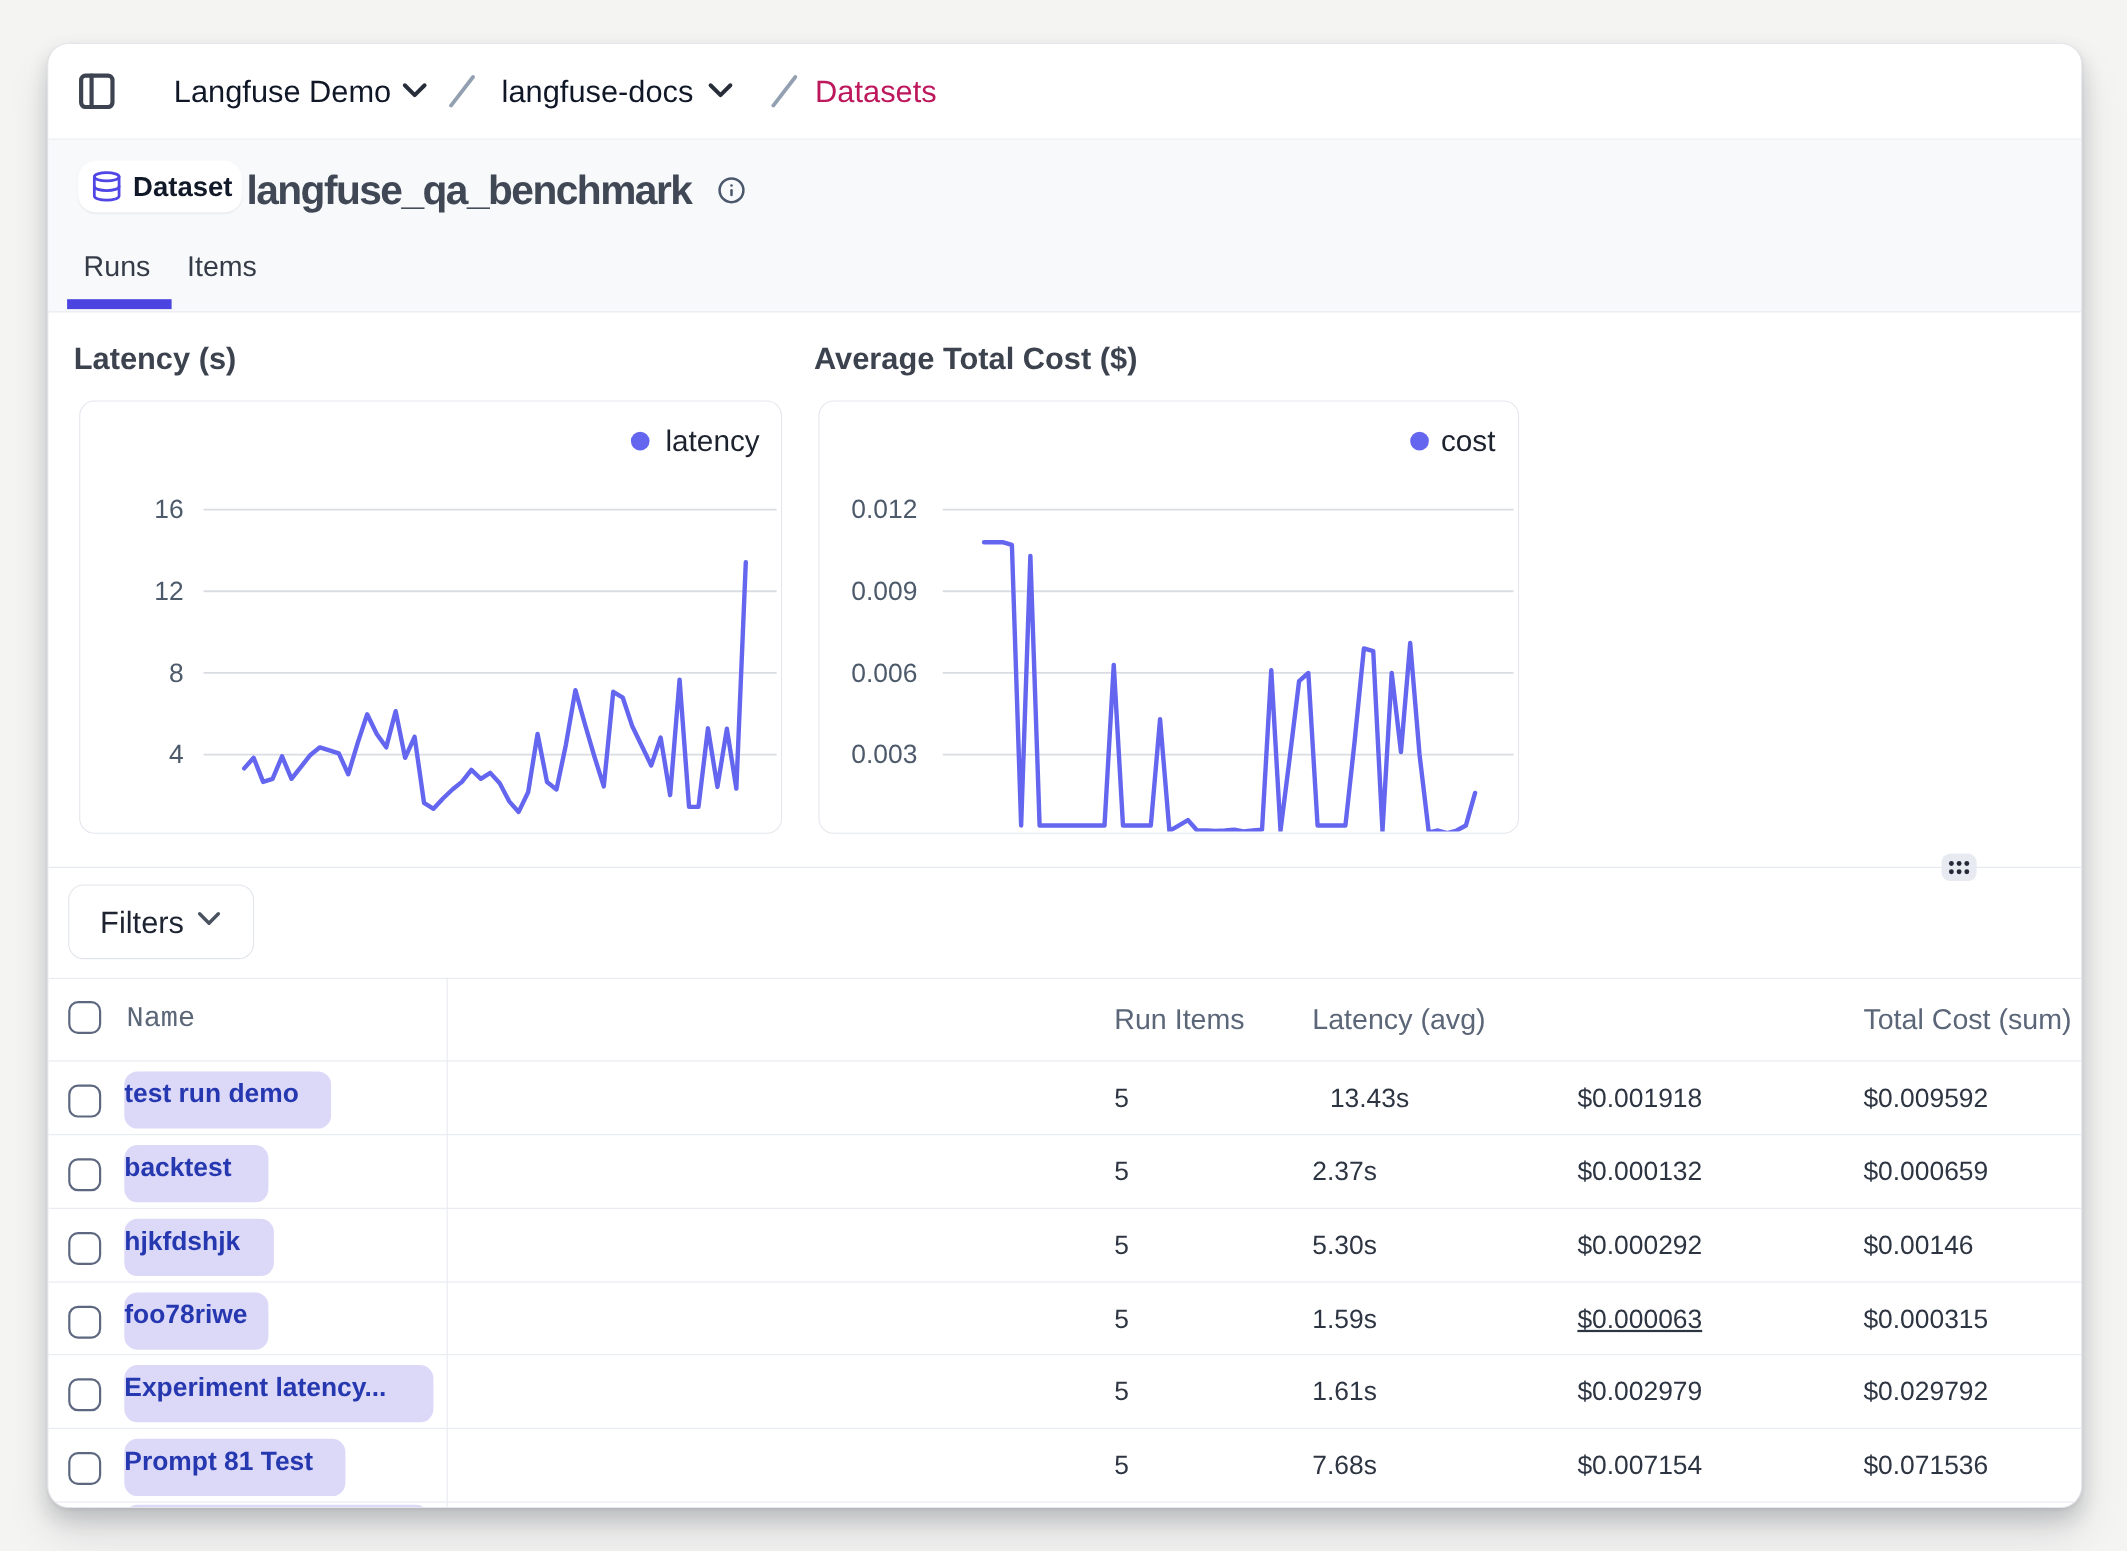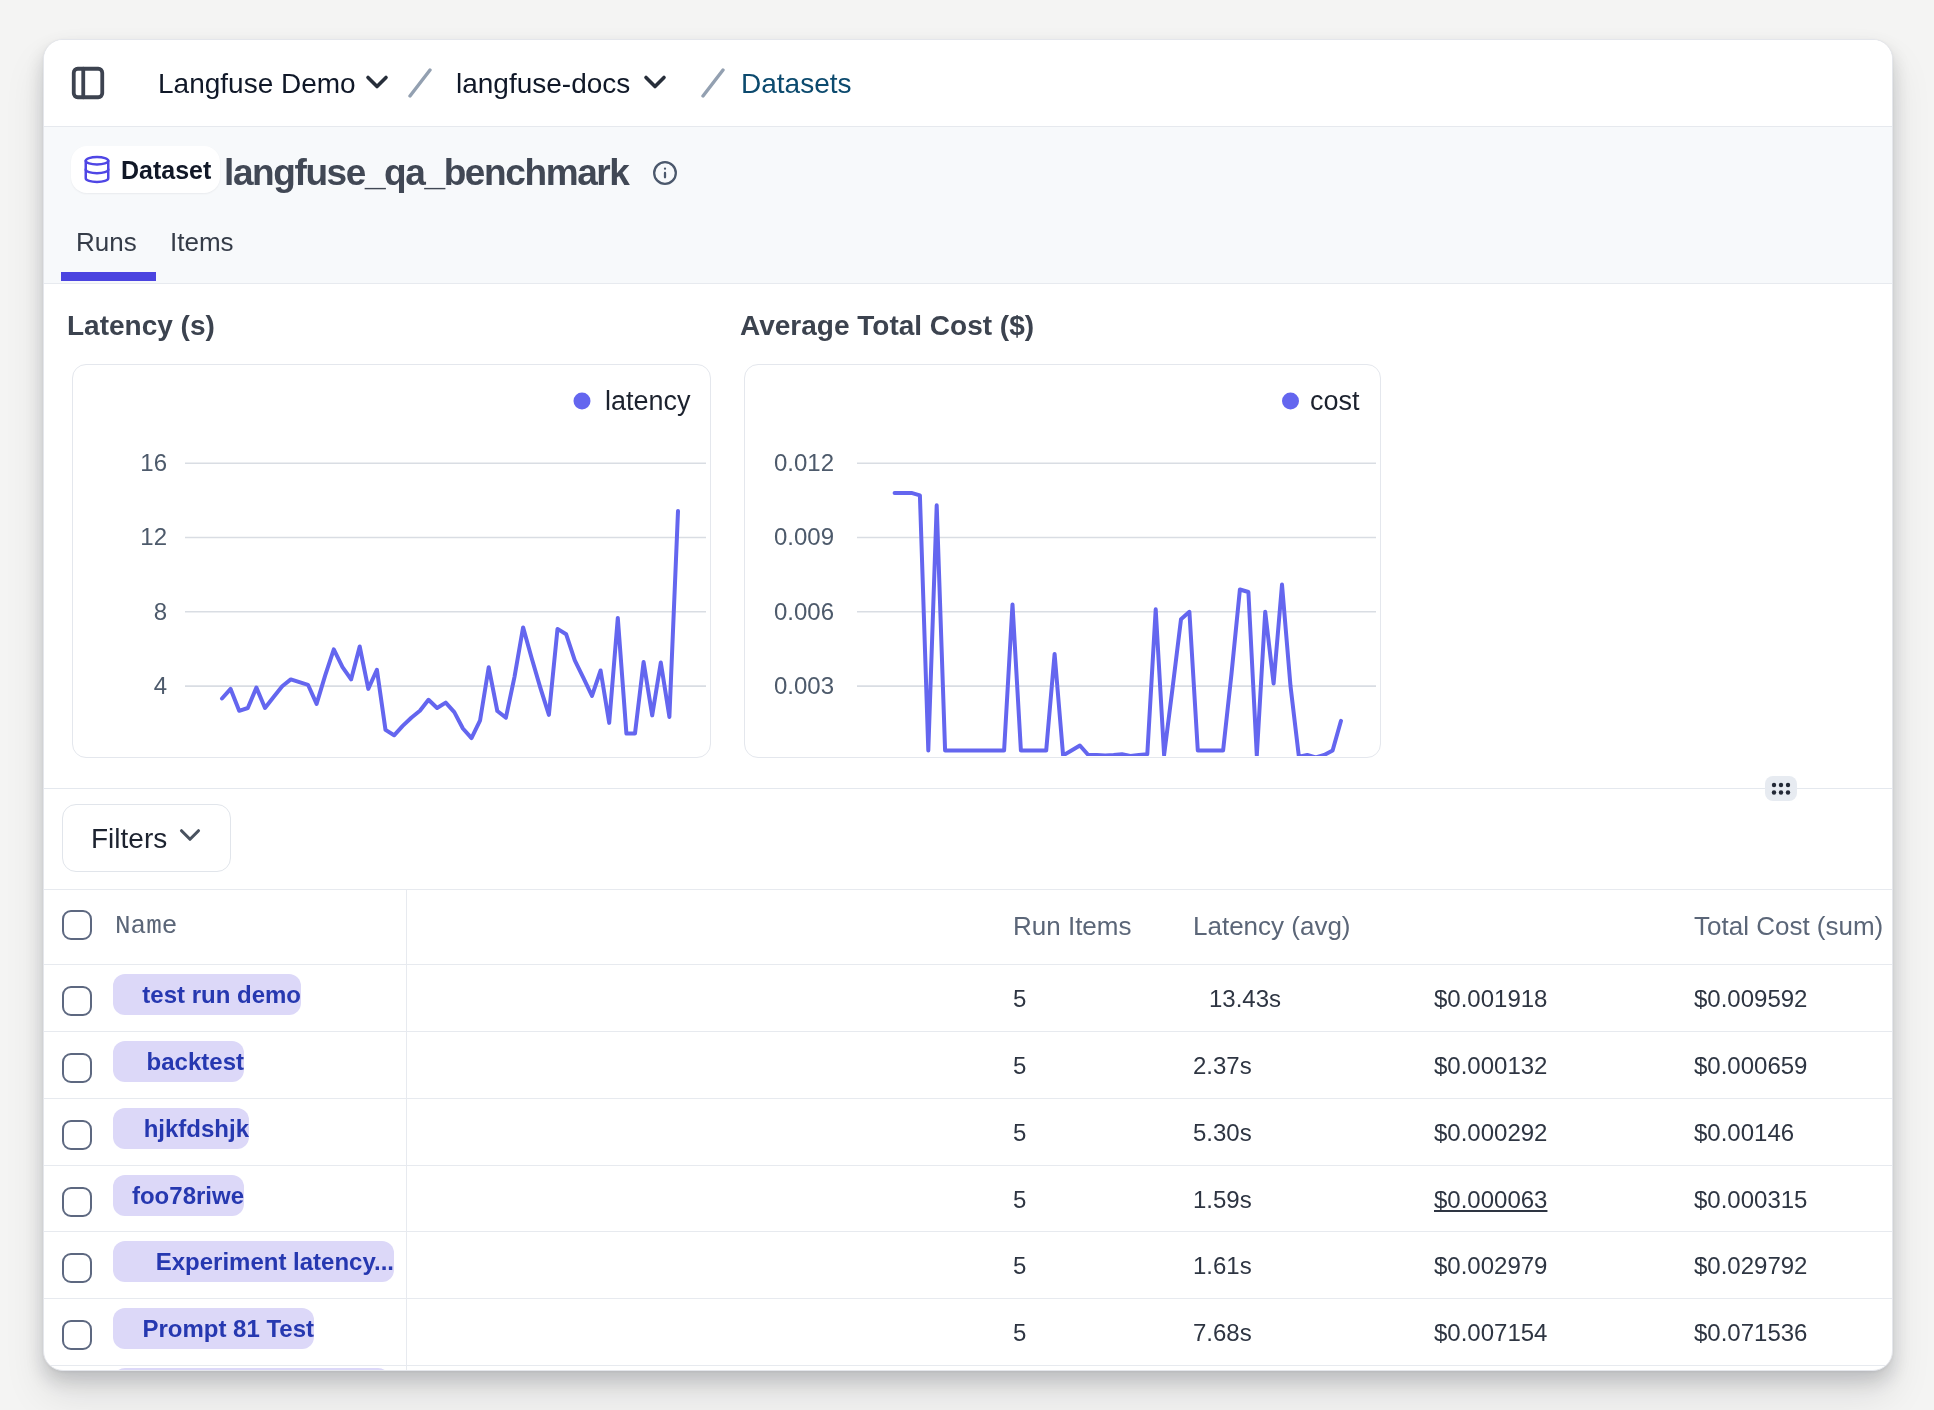--- a/index.html
+++ b/index.html
@@ -30,22 +30,22 @@
 .fbtn { position:absolute; left:18px; top:764px; width:169px; height:68px;
   border:1.5px solid #e1e5eb; border-radius:14px; background:#fff;
   font-size:28px; font-weight:500; color:#1d2330; }
 .fbtn span { position:absolute; left:28px; top:18px; }
 .th { position:absolute; top:849px; height:75px; line-height:75px; font-size:26px;
   font-weight:500; color:#5b6678; }
 .cb { position:absolute; width:30px; height:30px; border:2.5px solid #5d6880;
   border-radius:9px; background:#fff; }
 .vline { position:absolute; left:362px; top:849px; width:1px; height:483px; background:#e7eaef; }
 .row { position:absolute; left:0; width:100%; border-top:1px solid #e7eaef; }
-.badge { position:absolute; top:9px; height:41px; border-radius:12px; background:#dcd8f8;
-  color:#2638b0; font-size:24px; font-weight:700; text-align:right; line-height:41px;
+.badge { position:absolute; top:9px; height:52px; border-radius:12px; background:#dcd8f8;
+  color:#2638b0; font-size:24px; font-weight:700; text-align:left; line-height:41px;
   overflow:hidden; white-space:nowrap; }
 .cell { position:absolute; top:0; height:67px; line-height:67px; font-size:24px; color:#2e3542; }
 svg text { font-family:"Liberation Sans", sans-serif; }
 </style></head>
 <body>
 <div class="card">
   <div class="topbar">
     <svg class="abs" style="left:25px;top:24px;" width="38" height="38" viewBox="0 0 24 24" fill="none" stroke="#3d4350" stroke-width="2.4" stroke-linecap="round" stroke-linejoin="round">
       <rect x="3" y="3" width="18" height="18" rx="2.5"></rect>
         <path d="M9 3v18"></path>
@@ -57,21 +57,21 @@
     <svg class="abs" style="left:363px;top:28px;" width="26" height="30" viewBox="0 0 26 30">
       <line x1="3" y1="28" x2="23" y2="2" stroke="#93a0b1" stroke-width="3.4" stroke-linecap="round"></line>
       </svg>
     <div class="crumb" style="left:412px;font-weight:500;">langfuse-docs</div>
     <svg class="abs" style="left:593px;top:24px;" width="36" height="36" viewBox="0 0 24 24" fill="none" stroke="#272e3a" stroke-width="2.4" stroke-linecap="round" stroke-linejoin="round">
       <path d="m6 9 6 6 6-6"></path>
       </svg>
     <svg class="abs" style="left:656px;top:28px;" width="26" height="30" viewBox="0 0 26 30">
       <line x1="3" y1="28" x2="23" y2="2" stroke="#93a0b1" stroke-width="3.4" stroke-linecap="round"></line>
       </svg>
-    <div class="crumb" style="left:697px;color:#0c4a6e;">Datasets</div>
+    <div class="crumb" style="left:697px;color:#be185d;">Datasets</div>
   </div>
 
   <div class="hband"></div>
   <div class="pill">
     <svg class="abs" style="left:11px;top:8px;" width="30" height="31" viewBox="0 0 24 24" fill="none" stroke="#4f46e5" stroke-width="2" stroke-linecap="round" stroke-linejoin="round">
       <ellipse cx="12" cy="5" rx="9" ry="3"></ellipse>
       <path d="M3 5V19A9 3 0 0 0 21 19V5"></path>
       <path d="M3 12A9 3 0 0 0 21 12"></path>
     </svg>
     <span class="ptxt">Dataset</span>

